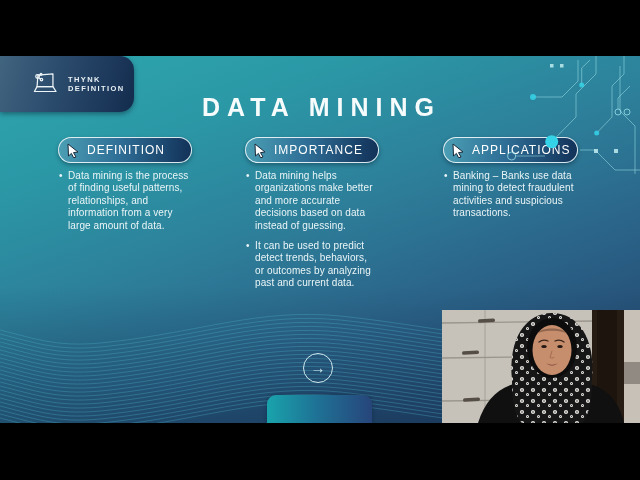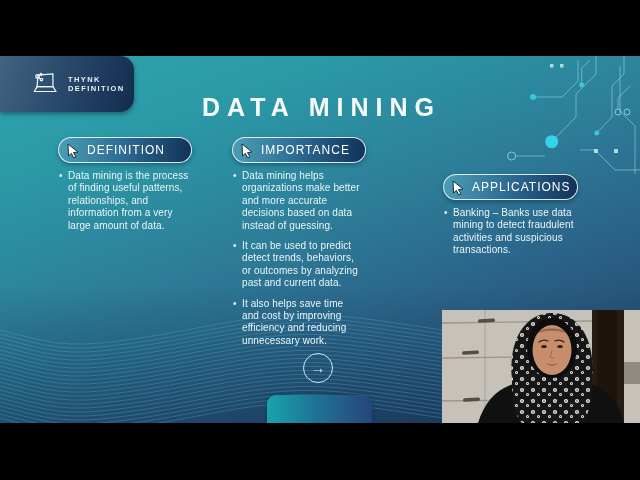--- a/index.html
+++ b/index.html
@@ -28,27 +28,27 @@
     display:flex;align-items:center;padding-left:30px;gap:8px;}
   .brand-text{color:#e9f1f5;font-weight:bold;font-size:7.5px;letter-spacing:1.4px;line-height:1.25;}
 
   
   .title{position:absolute;left:0;right:0;top:37px;z-index:2;text-align:center;padding-left:3px;
     color:#f6fbfc;font-size:25px;font-weight:800;letter-spacing:7px;}
 
   
   .column{position:absolute;top:81px;z-index:2;}
   .col-1{left:58px;width:145px;}
-  .col-2{left:232px;width:150px;}
+  .col-2{left:245px;width:150px;}
   .col-3{left:443px;width:160px;}
   .pill{position:relative;height:26px;border-radius:13px;display:flex;align-items:center;
     gap:7px;padding-left:8px;cursor:pointer;
     background:linear-gradient(95deg,var(--pill-gradient-start) 0%,var(--pill-gradient-mid) 45%,var(--pill-gradient-end) 100%);
     border:1px solid rgba(240,250,252,.9);box-shadow:0 2px 4px rgba(0,15,35,.35);}
-  .col-1 .pill{width:134px;} .col-2 .pill{width:134px;} .col-3 .pill{width:135px;margin-top:37px;}
+  .col-1 .pill{width:134px;} .col-2 .pill{width:134px;} .col-3 .pill{width:135px;}
   .pill-label{color:#ffffff;font-weight:normal;font-size:12px;letter-spacing:1px;}
   .cursor-icon{width:13px;height:15px;flex:0 0 auto;}
   .bullets{list-style:none;margin-top:7px;color:var(--text);font-size:10px;line-height:1.24;letter-spacing:.1px;}
   .col-1 .bullets{width:131px;} .col-2 .bullets{width:131px;} .col-3 .bullets{width:142px;}
   .bullets li{position:relative;padding-left:10px;margin-bottom:8px;}
   .bullets li::before{content:"\2022";position:absolute;left:1px;top:0;}
 
   
   .circuit{position:absolute;left:500px;top:0;width:140px;height:125px;z-index:3;pointer-events:none;}
   .circuit path,.circuit polyline{fill:none;stroke:var(--circuit-line);stroke-opacity:.55;stroke-width:1;}
@@ -167,21 +167,20 @@
     <div class="column col-2">
       <div class="pill">
         <svg class="cursor-icon" viewBox="0 0 13 15">
           <polygon points="1,1 11,9 6.5,9.6 9,14 6.6,14.8 4.4,10.4 1.5,13" fill="#fff" stroke="#1b2a3a" stroke-width="1"></polygon>
         </svg>
         <span class="pill-label">IMPORTANCE</span>
       </div>
       <ul class="bullets">
           <li>Data mining helps organizations make better and more accurate decisions based on data instead of guessing.</li>
           <li>It can be used to predict detect trends, behaviors, or outcomes by analyzing past and current data.</li>
-          <li>It also helps save time and cost by improving efficiency and reducing unnecessary work.</li>
         </ul>
     </div>
 
     <div class="column col-3">
       <div class="pill">
         <svg class="cursor-icon" viewBox="0 0 13 15">
           <polygon points="1,1 11,9 6.5,9.6 9,14 6.6,14.8 4.4,10.4 1.5,13" fill="#fff" stroke="#1b2a3a" stroke-width="1"></polygon>
         </svg>
         <span class="pill-label">APPLICATIONS</span>
       </div>

